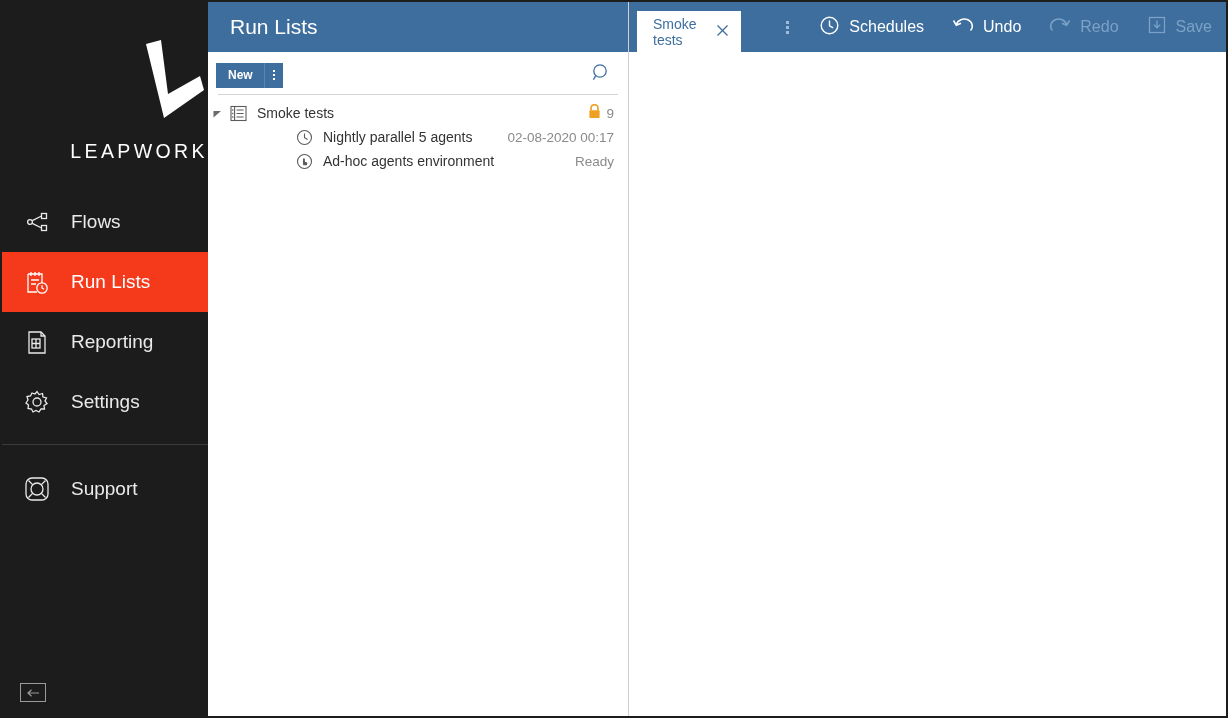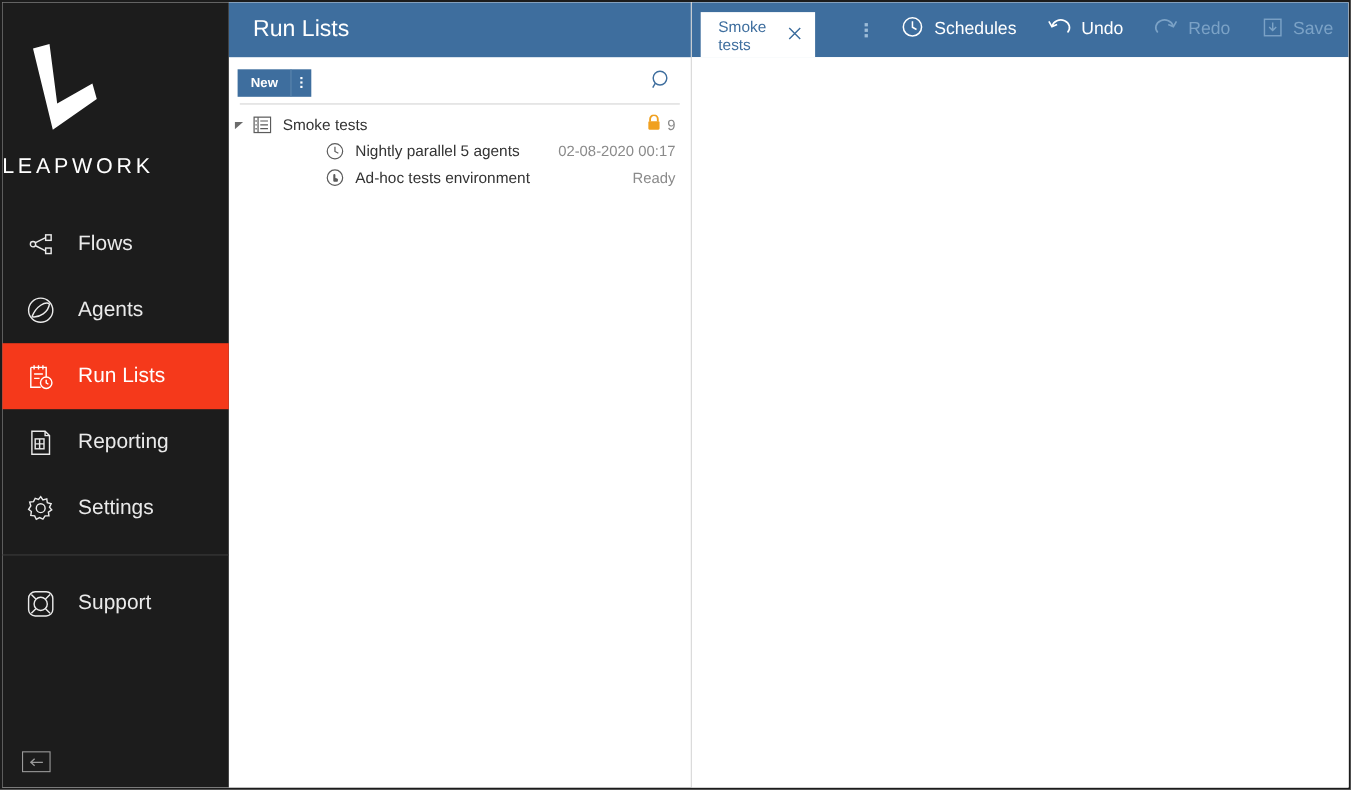--- a/index.html
+++ b/index.html
@@ -25,21 +25,21 @@
     background: #1c1c1c;
     color: #f2f2f2;
     position: relative;
     display: flex;
     flex-direction: column;
   }
   .logo-area {
     height: 190px;
     display: flex;
     flex-direction: column;
-    align-items: flex-start;
+    align-items: flex-end;
     justify-content: center;
     padding-top: 6px;
   }
   .logo-mark { width: 90px; height: 86px; }
   .logo-text {
     margin-top: 16px;
     font-size: 19.5px;
     letter-spacing: 3.4px;
     color: #ffffff;
     font-weight: 400;
@@ -224,30 +224,20 @@
             <circle cx="7" cy="14" r="2.4"></circle>
             <rect x="18.5" y="5.5" width="5" height="5"></rect>
             <rect x="18.5" y="17.5" width="5" height="5"></rect>
             <path d="M9.3 12.6 L18.5 8"></path>
             <path d="M9.3 15.4 L18.5 20"></path>
           </svg>
         </span>
         <span class="nav-label">Flows</span>
       </div>
 
-      <div class="nav-item">
-        <span class="nav-icon">
-          <svg width="30" height="30" viewBox="0 0 30 30" fill="none" stroke="#eaeaea" stroke-width="1.3">
-            <circle cx="15" cy="15" r="11"></circle>
-            <path d="M7 21 C11 11 19 7 23 9"></path>
-            <path d="M7 21 C14 22 22 17 23 9"></path>
-          </svg>
-        </span>
-        <span class="nav-label">Agents</span>
-      </div>
 
       <div class="nav-item active">
         <span class="nav-icon">
           <svg width="28" height="28" viewBox="0 0 28 28" fill="none" stroke="#ffffff" stroke-width="1.3">
             <path d="M5 6 L19 6 L19 15"></path>
             <path d="M5 6 L5 24 L14 24"></path>
             <path d="M8 4 L8 8 M12 4 L12 8 M16 4 L16 8"></path>
             <path d="M8 12 L16 12 M8 16 L13 16"></path>
             <circle cx="19" cy="20" r="5.2"></circle>
             <path d="M19 17.3 L19 20 L21 21.3"></path>
@@ -367,21 +357,21 @@
         <span class="t-right">02-08-2020 00:17</span>
       </div>
 
       <div class="tree-row child">
         <span class="t-icon">
           <svg width="17" height="17" viewBox="0 0 17 17" fill="none" stroke="#5b5b5b" stroke-width="1.1">
             <circle cx="8.5" cy="8.5" r="7"></circle>
             <path d="M7 11.5 L7 6.2 A0.95 0.95 0 0 1 8.9 6.2 L8.9 8.8 L10.6 9.2 L11.4 10.4 L10.8 12.2 L7.6 12.2 Z" fill="#5b5b5b" stroke="none"></path>
           </svg>
         </span>
-        <span class="t-label">Ad-hoc tests environment</span>
+        <span class="t-label">Ad-hoc agents environment</span>
         <span class="t-right">Ready</span>
       </div>
 
     </div>
   </div>
 
   <div class="editor">
 
     <div class="topbar">
       <div class="tab">

